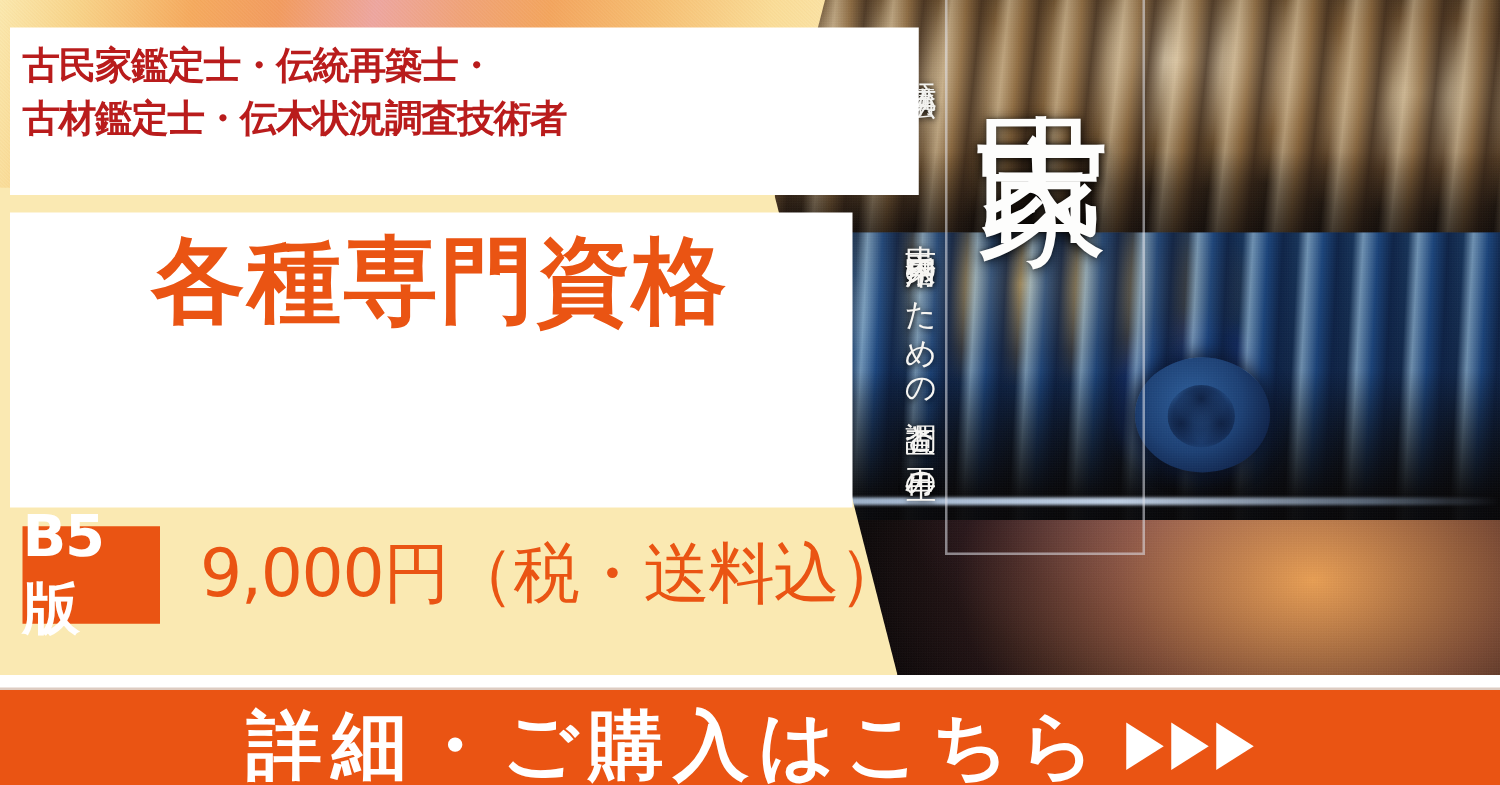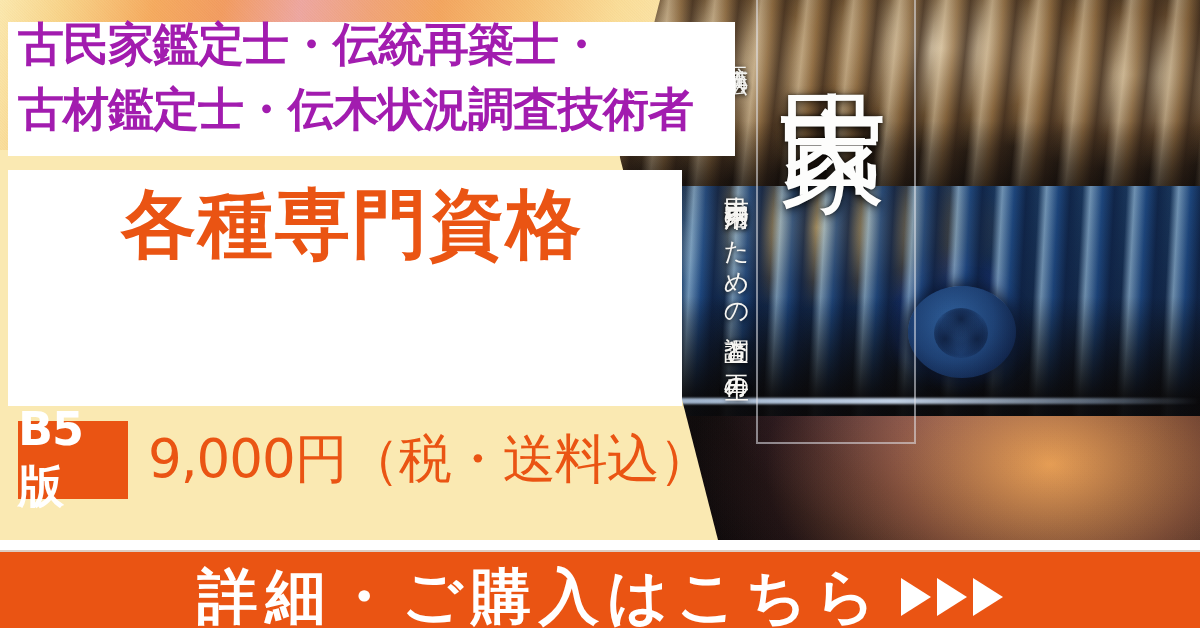--- a/index.html
+++ b/index.html
@@ -229,27 +229,27 @@
     top: 170px;
     width: 674px;
     height: 236px;
     background: #ffffff;
   }
 
   
   .cert-lines {
     position: absolute;
     left: 18px;
-    top: 12px;
+    top: 32px;
     font-family: "DejaVu Sans", "Liberation Sans", sans-serif;
     font-weight: bold;
-    font-size: 46px;
+    font-size: 30px;
     line-height: 1.42;
     letter-spacing: -1px;
-    color: #a21caf;
+    color: #b91c1c;
     white-space: nowrap;
   }
 
   .headline {
     position: absolute;
     left: 18px;
     top: 178px;
     width: 660px;
     font-family: "DejaVu Sans", "Liberation Sans", sans-serif;
     font-weight: bold;
@@ -290,21 +290,21 @@
     height: 78px;
     background: #ea5413;
     color: #ffffff;
     font-family: "DejaVu Sans", "Liberation Sans", sans-serif;
     font-weight: bold;
     font-size: 46px;
     letter-spacing: -1px;
     box-sizing: border-box;
   }
   .price-text {
-    margin-left: 20px;
+    margin-left: 32px;
     font-family: "DejaVu Sans", "Liberation Sans", sans-serif;
     font-weight: normal;
     font-size: 53px;
     letter-spacing: -1px;
     color: #ea5413;
     white-space: nowrap;
   }
 
   
   .cta-bar {

